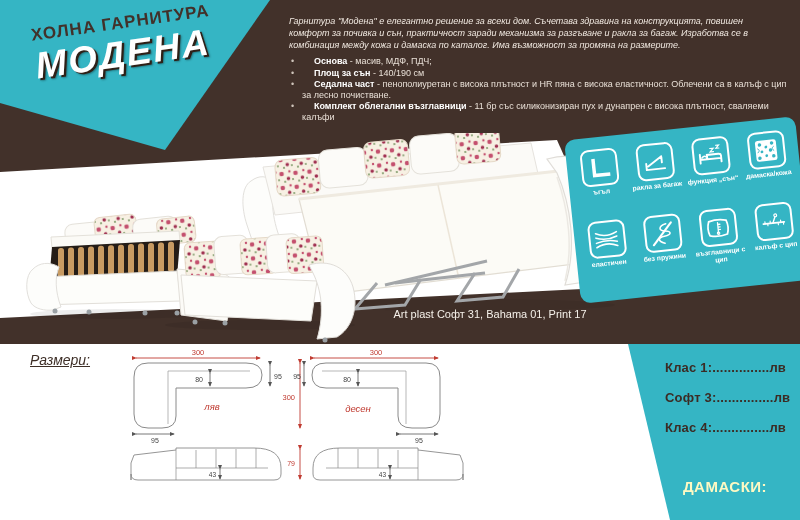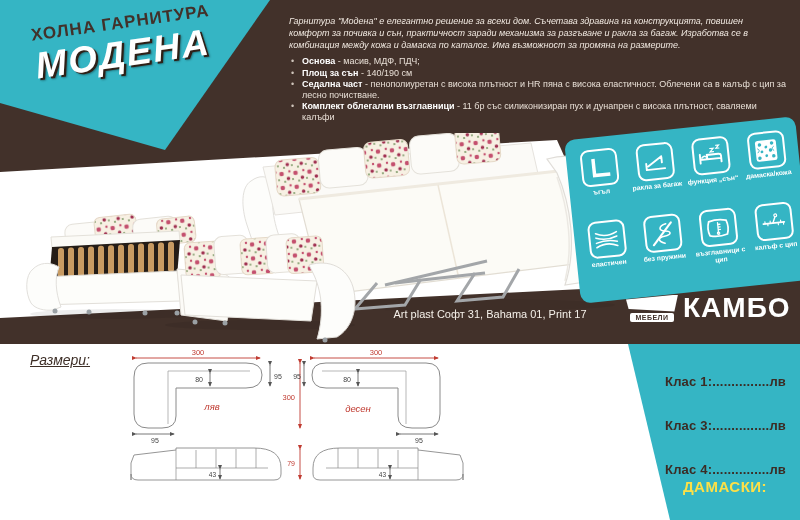--- a/index.html
+++ b/index.html
@@ -12,21 +12,21 @@
   .cat-title{font-size:17px;font-weight:bold;letter-spacing:1px;color:#42312a;}
   .model-title{font-size:37px;font-weight:bold;font-style:italic;color:#fff;letter-spacing:2px;
                margin-top:0px;text-shadow:2px 2px 0 #2e2017,3px 3px 2px rgba(0,0,0,.35);}
   
   .intro{position:absolute;left:289px;top:15px;width:490px;font-size:9px;font-style:italic;
          color:#f1e9e1;line-height:12px;z-index:4;}
   .features{position:absolute;left:289px;top:56px;width:500px;margin:0;padding:0;list-style:none;
             font-size:9px;line-height:10.6px;color:#e9e0d7;z-index:4;}
   .features li{position:relative;padding-left:13px;margin-bottom:1px;}
   .features li::before{content:"•";position:absolute;left:2px;color:#cfc4ba;}
-  .f-label{font-weight:bold;color:#fff;}
+  .f-label{font-weight:bold;color:#fff;margin-left:12px;}
   
   .white-band{position:absolute;left:0;top:130px;width:800px;height:200px;background:#fff;
               clip-path:polygon(0 42px,557px 10px,622px 157px,0 188px);z-index:1;}
   .sofa-right{position:absolute;left:235px;top:133px;z-index:2;}
   .sofa-left{position:absolute;left:25px;top:213px;z-index:2;}
   
   .icon-panel{position:absolute;left:572px;top:128px;width:232px;height:164px;background:#35b5c4;
               border-radius:10px;transform:rotate(-6deg);z-index:5;
               display:grid;grid-template-columns:repeat(4,1fr);gap:4px 2px;
               padding:12px 5px 4px 5px;box-sizing:border-box;}
@@ -47,23 +47,23 @@
   
   .white-bottom{position:absolute;left:0;top:344px;width:800px;height:176px;background:#fff;z-index:1;}
   .dims-heading{position:absolute;left:30px;top:352px;font-size:14px;font-weight:normal;font-style:italic;
                 text-decoration:underline;color:#3d2e26;z-index:4;}
   .dims-svg{position:absolute;left:90px;top:348px;z-index:3;}
   
   .teal-bottom{position:absolute;left:600px;top:344px;width:200px;height:176px;background:#35b5c4;
                clip-path:polygon(28px 0,200px 0,200px 176px,70px 176px);z-index:2;}
   .price-list{position:absolute;left:665px;top:352px;z-index:4;}
   .price-row{height:30px;padding-top:8px;font-size:13px;font-weight:bold;color:#3b2c25;
-             letter-spacing:.2px;box-sizing:border-box;margin-top:14px;}
+             letter-spacing:.2px;box-sizing:border-box;}
   .damasks{position:absolute;left:660px;top:478px;width:130px;text-align:center;font-size:15px;
-           font-weight:bold;color:#fde047;letter-spacing:.5px;z-index:4;}
+           font-weight:bold;color:#fef9c3;letter-spacing:.5px;z-index:4;}
 </style>
 </head>
 <body>
 
 <div class="page">
 
   <div class="white-band"></div>
 
   <div class="teal-top"></div>
   <div class="title-block">
@@ -242,27 +242,20 @@
             <path stroke-width="1.3" d="M6 17 v-2.5 M9 17 v2.5 M12 17 v-2.5 M21 17 v2.5 M24 17 v-2.5 M27 17 v2.5"></path>
             <path stroke-width="1.6" d="M15 17 L18 10"></path>
             <circle cx="18.5" cy="8.5" r="1.6" stroke-width="1.4"></circle>
           </svg>
         </div>
       <div class="ilabel">калъф с цип</div>
     </div>
   </div>
 
   <div class="caption">Art plast Софт 31, Bahama 01, Print 17</div>
-  <div class="brand">
-    <div class="brand-mark">
-      <div class="brand-flag"></div>
-      <div class="brand-sub">МЕБЕЛИ</div>
-    </div>
-    <div class="brand-name">КАМБО</div>
-  </div>
 
   <div class="white-bottom"></div>
   <div class="teal-bottom"></div>
 
   <div class="dims-heading">Размери:</div>
 
   <svg class="dims-svg" width="400" height="170" viewBox="0 0 400 170" font-family="Liberation Sans, DejaVu Sans, sans-serif">
     <defs>
       <marker id="mB" markerWidth="7" markerHeight="7" refX="5" refY="3.5" orient="auto">
           <path d="M0,1 L6,3.5 L0,6 Z" fill="#555"></path>
@@ -322,18 +315,18 @@
     <g fill="none" stroke="#8a8a8a" stroke-width="0.9">
       <path d="M373 132 L373 115 L370 107 L328 102 L328 100 H250 Q223 100 223 120 V126 Q223 132 230 132 H366 Q373 132 373 126 Z"></path>
       <path d="M328 102 V132 M236 120 H328 M248 100 V120 M268 101 V120 M288 101 V120 M308 102 V120" stroke-width="0.7"></path>
     </g>
     <line x1="300" y1="121" x2="300" y2="131" stroke="#555" stroke-width="0.8" marker-start="url(#mB)" marker-end="url(#mB)"></line>
     <text x="296" y="129" font-size="6.5" fill="#444" text-anchor="end">43</text>
   </svg>
 
   <div class="price-list">
     <div class="price-row">Клас 1:...............лв</div>
-    <div class="price-row">Клас 3:...............лв</div>
+    <div class="price-row">Софт 3:...............лв</div>
     <div class="price-row">Клас 4:...............лв</div>
   </div>
   <div class="damasks">ДАМАСКИ:</div>
 
 </div>
 
 </body></html>

